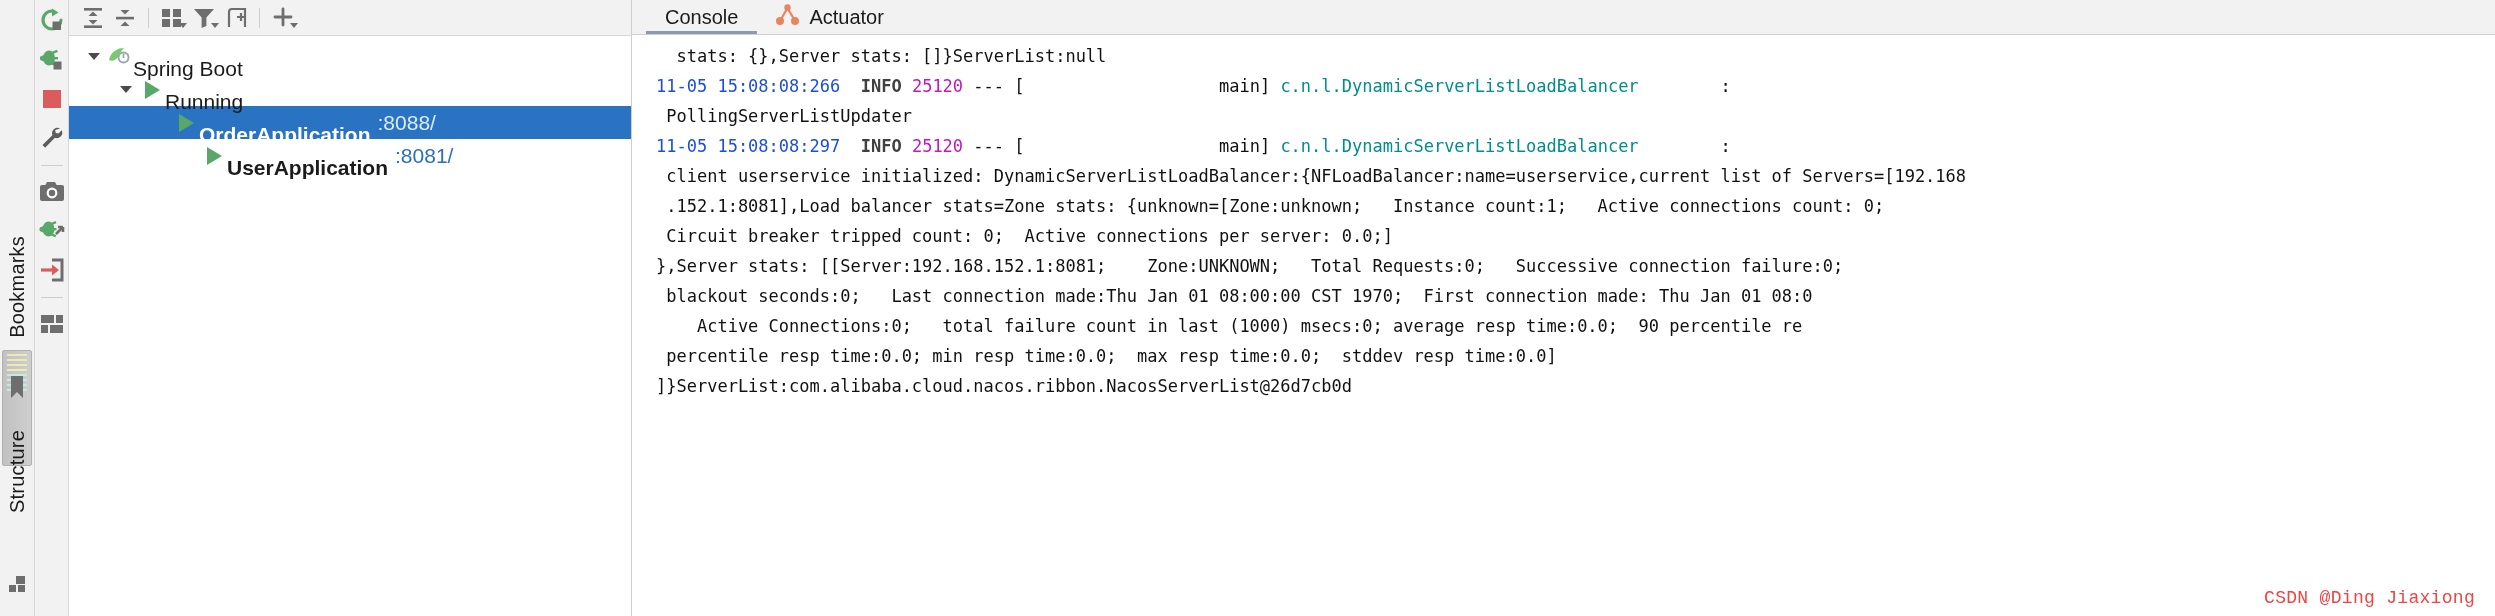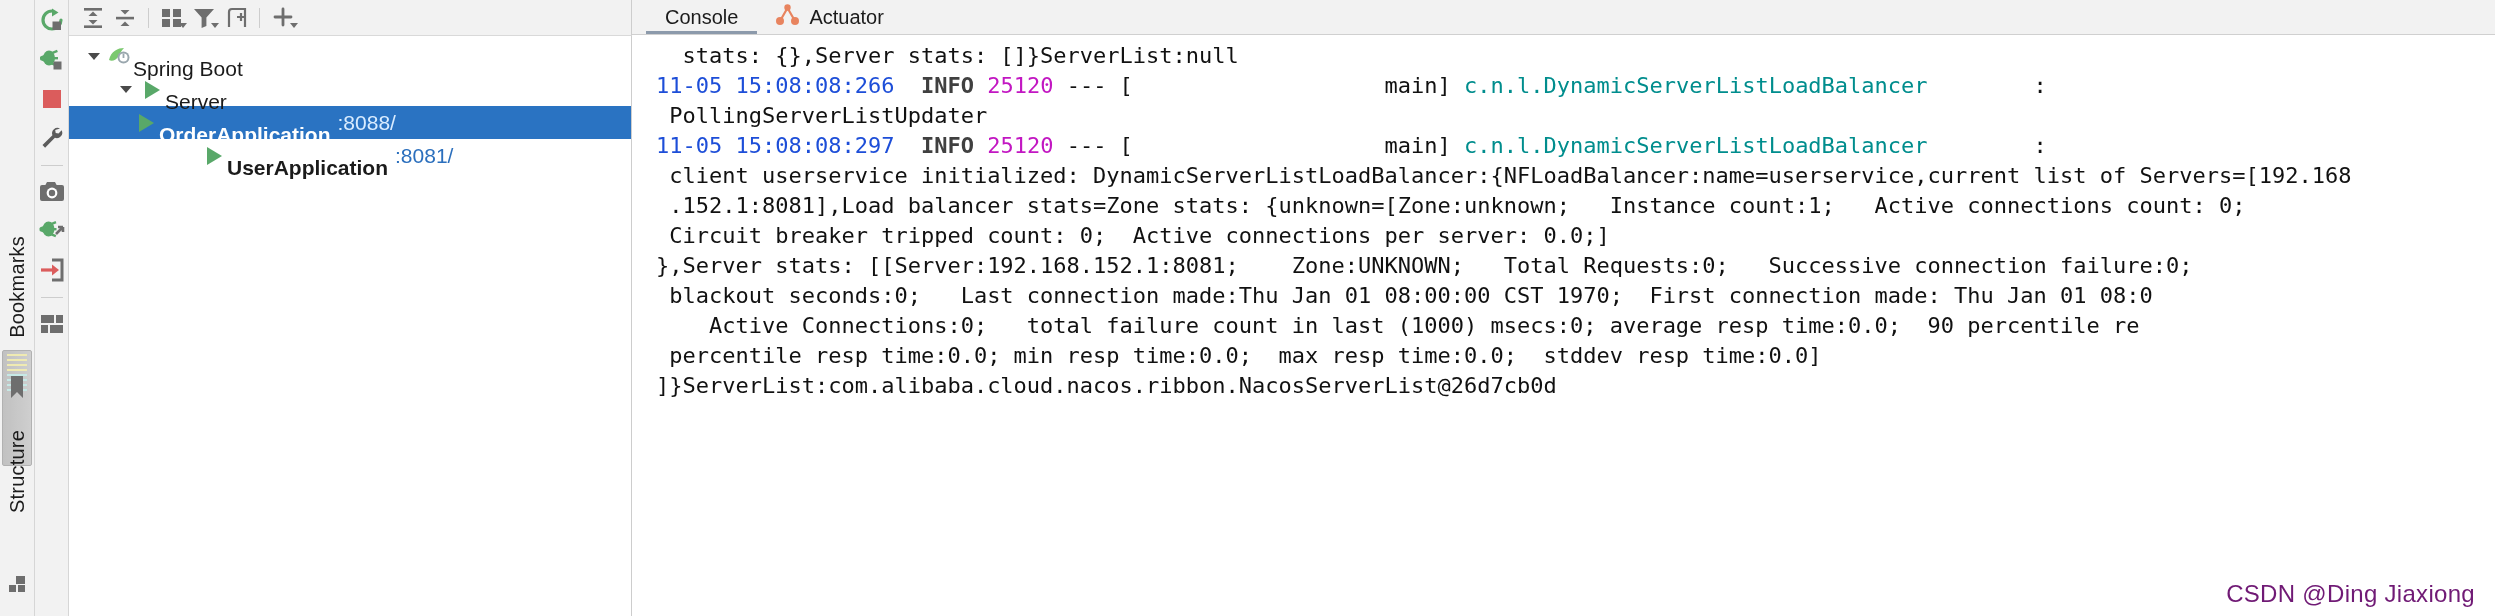--- a/index.html
+++ b/index.html
@@ -230,38 +230,38 @@
   .console {
     flex: 1 1 auto;
     background: #ffffff;
     overflow: hidden;
     position: relative;
     min-width: 0;
     padding: 6px 0 0 0;
   }
   .console-inner {
     font-family: "DejaVu Sans Mono", "Liberation Mono", monospace;
-    font-size: 22px;
+    font-size: 17px;
     line-height: 30px;
     white-space: pre;
     color: #111111;
     padding-left: 24px;
   }
   .c-ts   { color: #1d4ed8; }
   .c-info { color: #404040; font-weight: 600; }
   .c-pid  { color: #c217c2; }
   .c-cls  { color: #008d8d; }
   .c-txt  { color: #111111; }
 
   .watermark {
     position: absolute;
     right: 20px; bottom: 8px;
-    font-size: 24px;
-    color: #701a75;
-    font-family: Liberation Sans, sans-serif;
+    font-size: 18px;
+    color: #ef4444;
+    font-family: Liberation Mono, monospace;
     letter-spacing: .3px;
   }
 </style>
 </head>
 <body>
 
 <div id="app">
 
   <div class="far-strip">
     <div class="strip-scroll-thumb">
@@ -458,25 +458,25 @@
           <span class="tree-label">Spring Boot</span>
         </div>
 
         <div class="tree-row" style="padding-left:44px;">
           <span class="tw">
               <span class="chev"></span>
             </span>
           <span class="tree-icon">
               <span class="play-tri"></span>
             </span>
-          <span class="tree-label">Server</span>
-        </div>
-
-
-        <div class="tree-row selected" style="padding-left:64px;">
+          <span class="tree-label">Running</span>
+        </div>
+
+
+        <div class="tree-row selected" style="padding-left:104px;">
           <span class="tree-icon">
               <span class="play-tri"></span>
             </span>
           <span class="tree-label bold">OrderApplication</span>
           <span class="tree-port">:8088/</span>
         </div>
 
         <div class="tree-row" style="padding-left:132px;">
           <span class="tree-icon">
               <span class="play-tri"></span>

